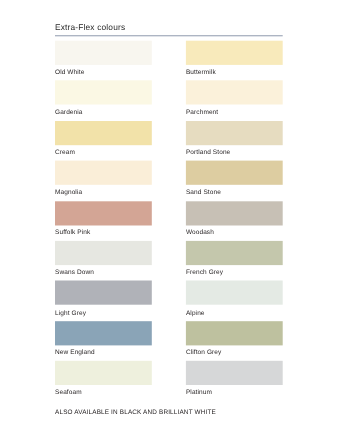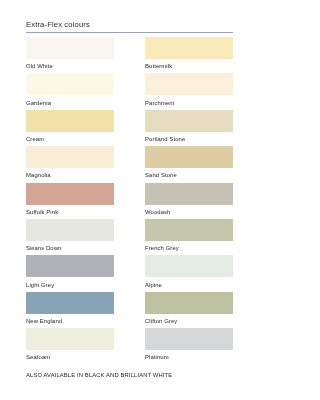--- a/index.html
+++ b/index.html
@@ -13,20 +13,21 @@
     font-family: "Liberation Sans", sans-serif;
     overflow: hidden;
   }
   .page {
     position: relative;
     width: 259px;
     height: 400px;
     background: #ffffff;
     box-sizing: border-box;
     padding: 0;
+    margin-left: 24px;
   }
   .title-block {
     position: absolute;
     left: 26px;
     top: 20px;
     width: 207px;
   }
   .title-text {
     font-size: 7.6px;
     color: #2a2a2a;

